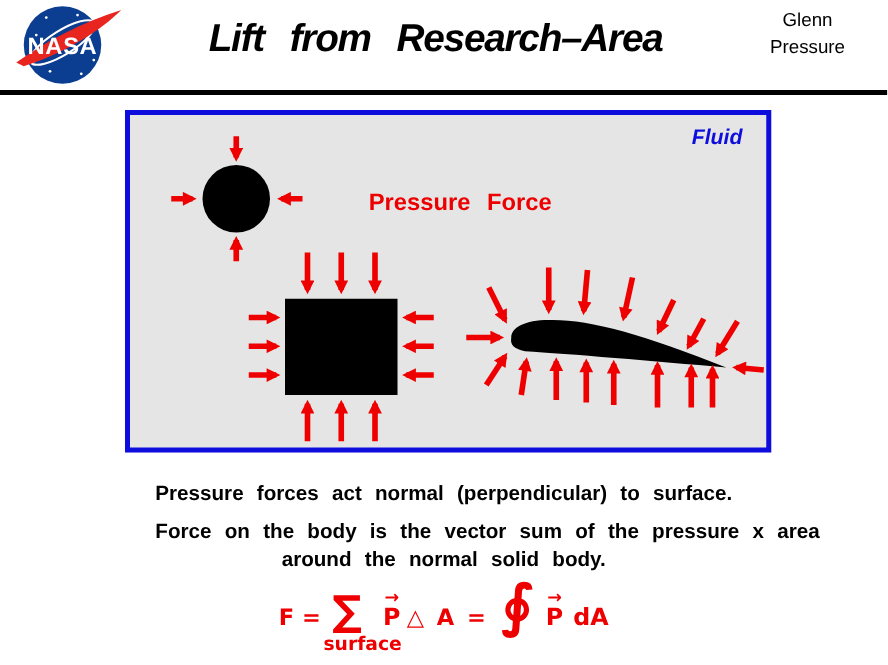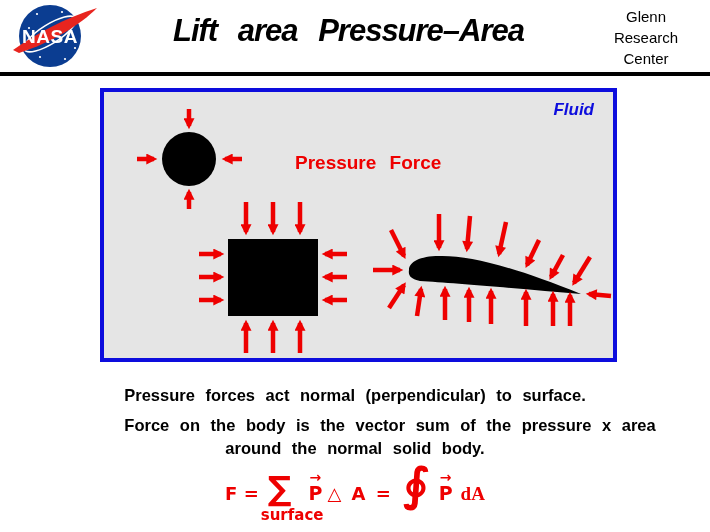--- a/index.html
+++ b/index.html
@@ -53,21 +53,21 @@
     font-family:"DejaVu Sans","Liberation Sans",sans-serif;
   }
   .eq-f { font-size:18px; }
   .eq-sum-wrap { position:relative; margin:0 12px 0 9px; }
   .eq-sum { font-size:33px; }
   .sum-sub { position:absolute; top:37px; left:-7px; font-size:15px; white-space:nowrap; }
   .vec { position:relative; font-size:19px; margin:0 5px; display:inline-block; }
   .vec .ar { position:absolute; top:-13px; left:0; width:100%; text-align:center; font-size:14px; }
   .delta-a { font-size:18px; word-spacing:4px; }
   .eq-oint { font-size:46px; margin:0 5px 0 12px; }
-  .eq-da { font-size:19px; margin-left:3px;font-family:Liberation Serif, serif; }
+  .eq-da { font-size:19px; margin-left:3px; }
 </style>
 </head>
 <body>
 
 <div class="page">
 
   <svg class="logo" viewBox="0 0 92 68">
     <circle cx="43" cy="34" r="31" fill="#0b3d91"></circle>
     <g fill="#ffffff">
       <circle cx="30" cy="12" r="1.1"></circle>
@@ -77,26 +77,25 @@
       <circle cx="33" cy="55" r="1.1"></circle>
         <circle cx="58" cy="57" r="1.1"></circle>
       <circle cx="68" cy="46" r="1.1"></circle>
         <circle cx="20" cy="47" r="1.1"></circle>
     </g>
     <ellipse cx="43" cy="32" rx="30" ry="9.5" fill="none" stroke="#ffffff" stroke-width="1.6" transform="rotate(-32 43 32)"></ellipse>
     <path d="M6,48 C30,31 58,16 90,6 C74,22 46,40 12,51 Z" fill="#e8251f"></path>
     <text x="43" y="41" text-anchor="middle" fill="#ffffff" font-family="Liberation Sans, sans-serif" font-size="19" font-weight="bold" letter-spacing="0.5">NASA</text>
   </svg>
 
-  <div class="title">Lift area Pressure–Area</div>
+  <div class="title">Lift from Research–Area</div>
 
   <div class="org">
     <div>Glenn</div>
-    <div>Research</div>
-    <div>Center</div>
+    <div>Pressure</div>
   </div>
 
   <div class="rule"></div>
 
   <div class="fluid-box">
     <div class="fluid-label">Fluid</div>
     <div class="pf-label">Pressure Force</div>
 
     <svg class="shapes" viewBox="0 0 509 266">
       <defs>

